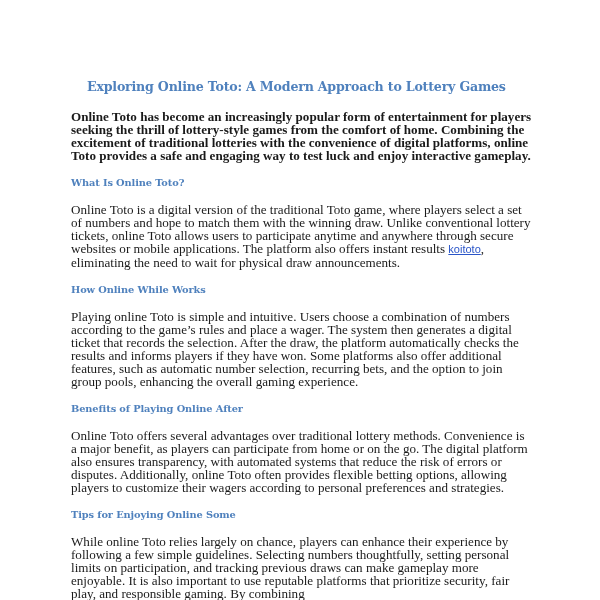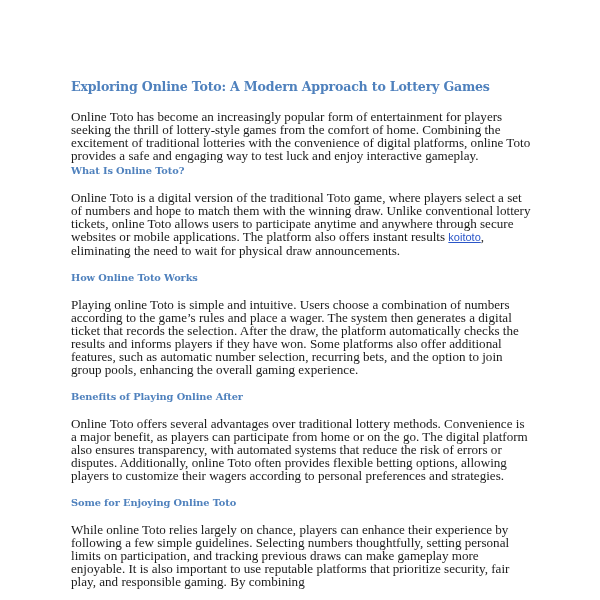--- a/index.html
+++ b/index.html
@@ -3,21 +3,21 @@
   <meta charset="utf-8">
   <style>
     html, body { margin: 0; padding: 0; background: #ffffff; }
     body { width: 600px; height: 600px; overflow: hidden; position: relative; }
     .page { position: absolute; left: 71px; top: 78px; width: 462px; }
     h1 {
       font-family: "DejaVu Serif", serif;
       font-weight: bold;
       font-size: 12.6px;
       color: #4f81bd;
-      margin: 0 0 14px 0;
+      margin: 0 0 14px 16px;
       line-height: 18px;
       letter-spacing: -0.2px;
     }
     h2 {
       font-family: "DejaVu Serif", serif;
       font-weight: bold;
       font-size: 9.8px;
       color: #4f81bd;
       margin: 0 0 13px 0;
       line-height: 14px;
@@ -29,33 +29,33 @@
       line-height: 13px;
       color: #1a1a1a;
       margin: 0 0 14px 0;
     }
     a.link {
       font-family: "Liberation Sans", sans-serif;
       font-size: 11px;
       color: #2a55c8;
       text-decoration: underline;
     }
-    #intro { margin-bottom: 2px; }
+    #intro { margin-bottom: 14px; font-weight: bold; }
   </style>
 </head>
 <body>
 
 <div class="page">
   <h1>Exploring Online Toto: A Modern Approach to Lottery Games</h1>
   <p id="intro">Online Toto has become an increasingly popular form of entertainment for players seeking the thrill of lottery-style games from the comfort of home. Combining the excitement of traditional lotteries with the convenience of digital platforms, online Toto provides a safe and engaging way to test luck and enjoy interactive gameplay.</p>
 
   <h2>What Is Online Toto?</h2>
   <p><span>Online Toto is a digital version of the traditional Toto game, where players select a set of numbers and hope to match them with the winning draw. Unlike conventional lottery tickets, online Toto allows users to participate anytime and anywhere through secure websites or mobile applications. The platform also offers instant results </span><a class="link" href="#">koitoto</a><span>, eliminating the need to wait for physical draw announcements.</span></p>
 
-  <h2>How Online Toto Works</h2>
+  <h2>How Online While Works</h2>
   <p>Playing online Toto is simple and intuitive. Users choose a combination of numbers according to the game’s rules and place a wager. The system then generates a digital ticket that records the selection. After the draw, the platform automatically checks the results and informs players if they have won. Some platforms also offer additional features, such as automatic number selection, recurring bets, and the option to join group pools, enhancing the overall gaming experience.</p>
 
   <h2>Benefits of Playing Online After</h2>
   <p>Online Toto offers several advantages over traditional lottery methods. Convenience is a major benefit, as players can participate from home or on the go. The digital platform also ensures transparency, with automated systems that reduce the risk of errors or disputes. Additionally, online Toto often provides flexible betting options, allowing players to customize their wagers according to personal preferences and strategies.</p>
 
-  <h2>Some for Enjoying Online Toto</h2>
+  <h2>Tips for Enjoying Online Some</h2>
   <p>While online Toto relies largely on chance, players can enhance their experience by following a few simple guidelines. Selecting numbers thoughtfully, setting personal limits on participation, and tracking previous draws can make gameplay more enjoyable. It is also important to use reputable platforms that prioritize security, fair play, and responsible gaming. By combining</p>
 </div>
 
 </body></html>

